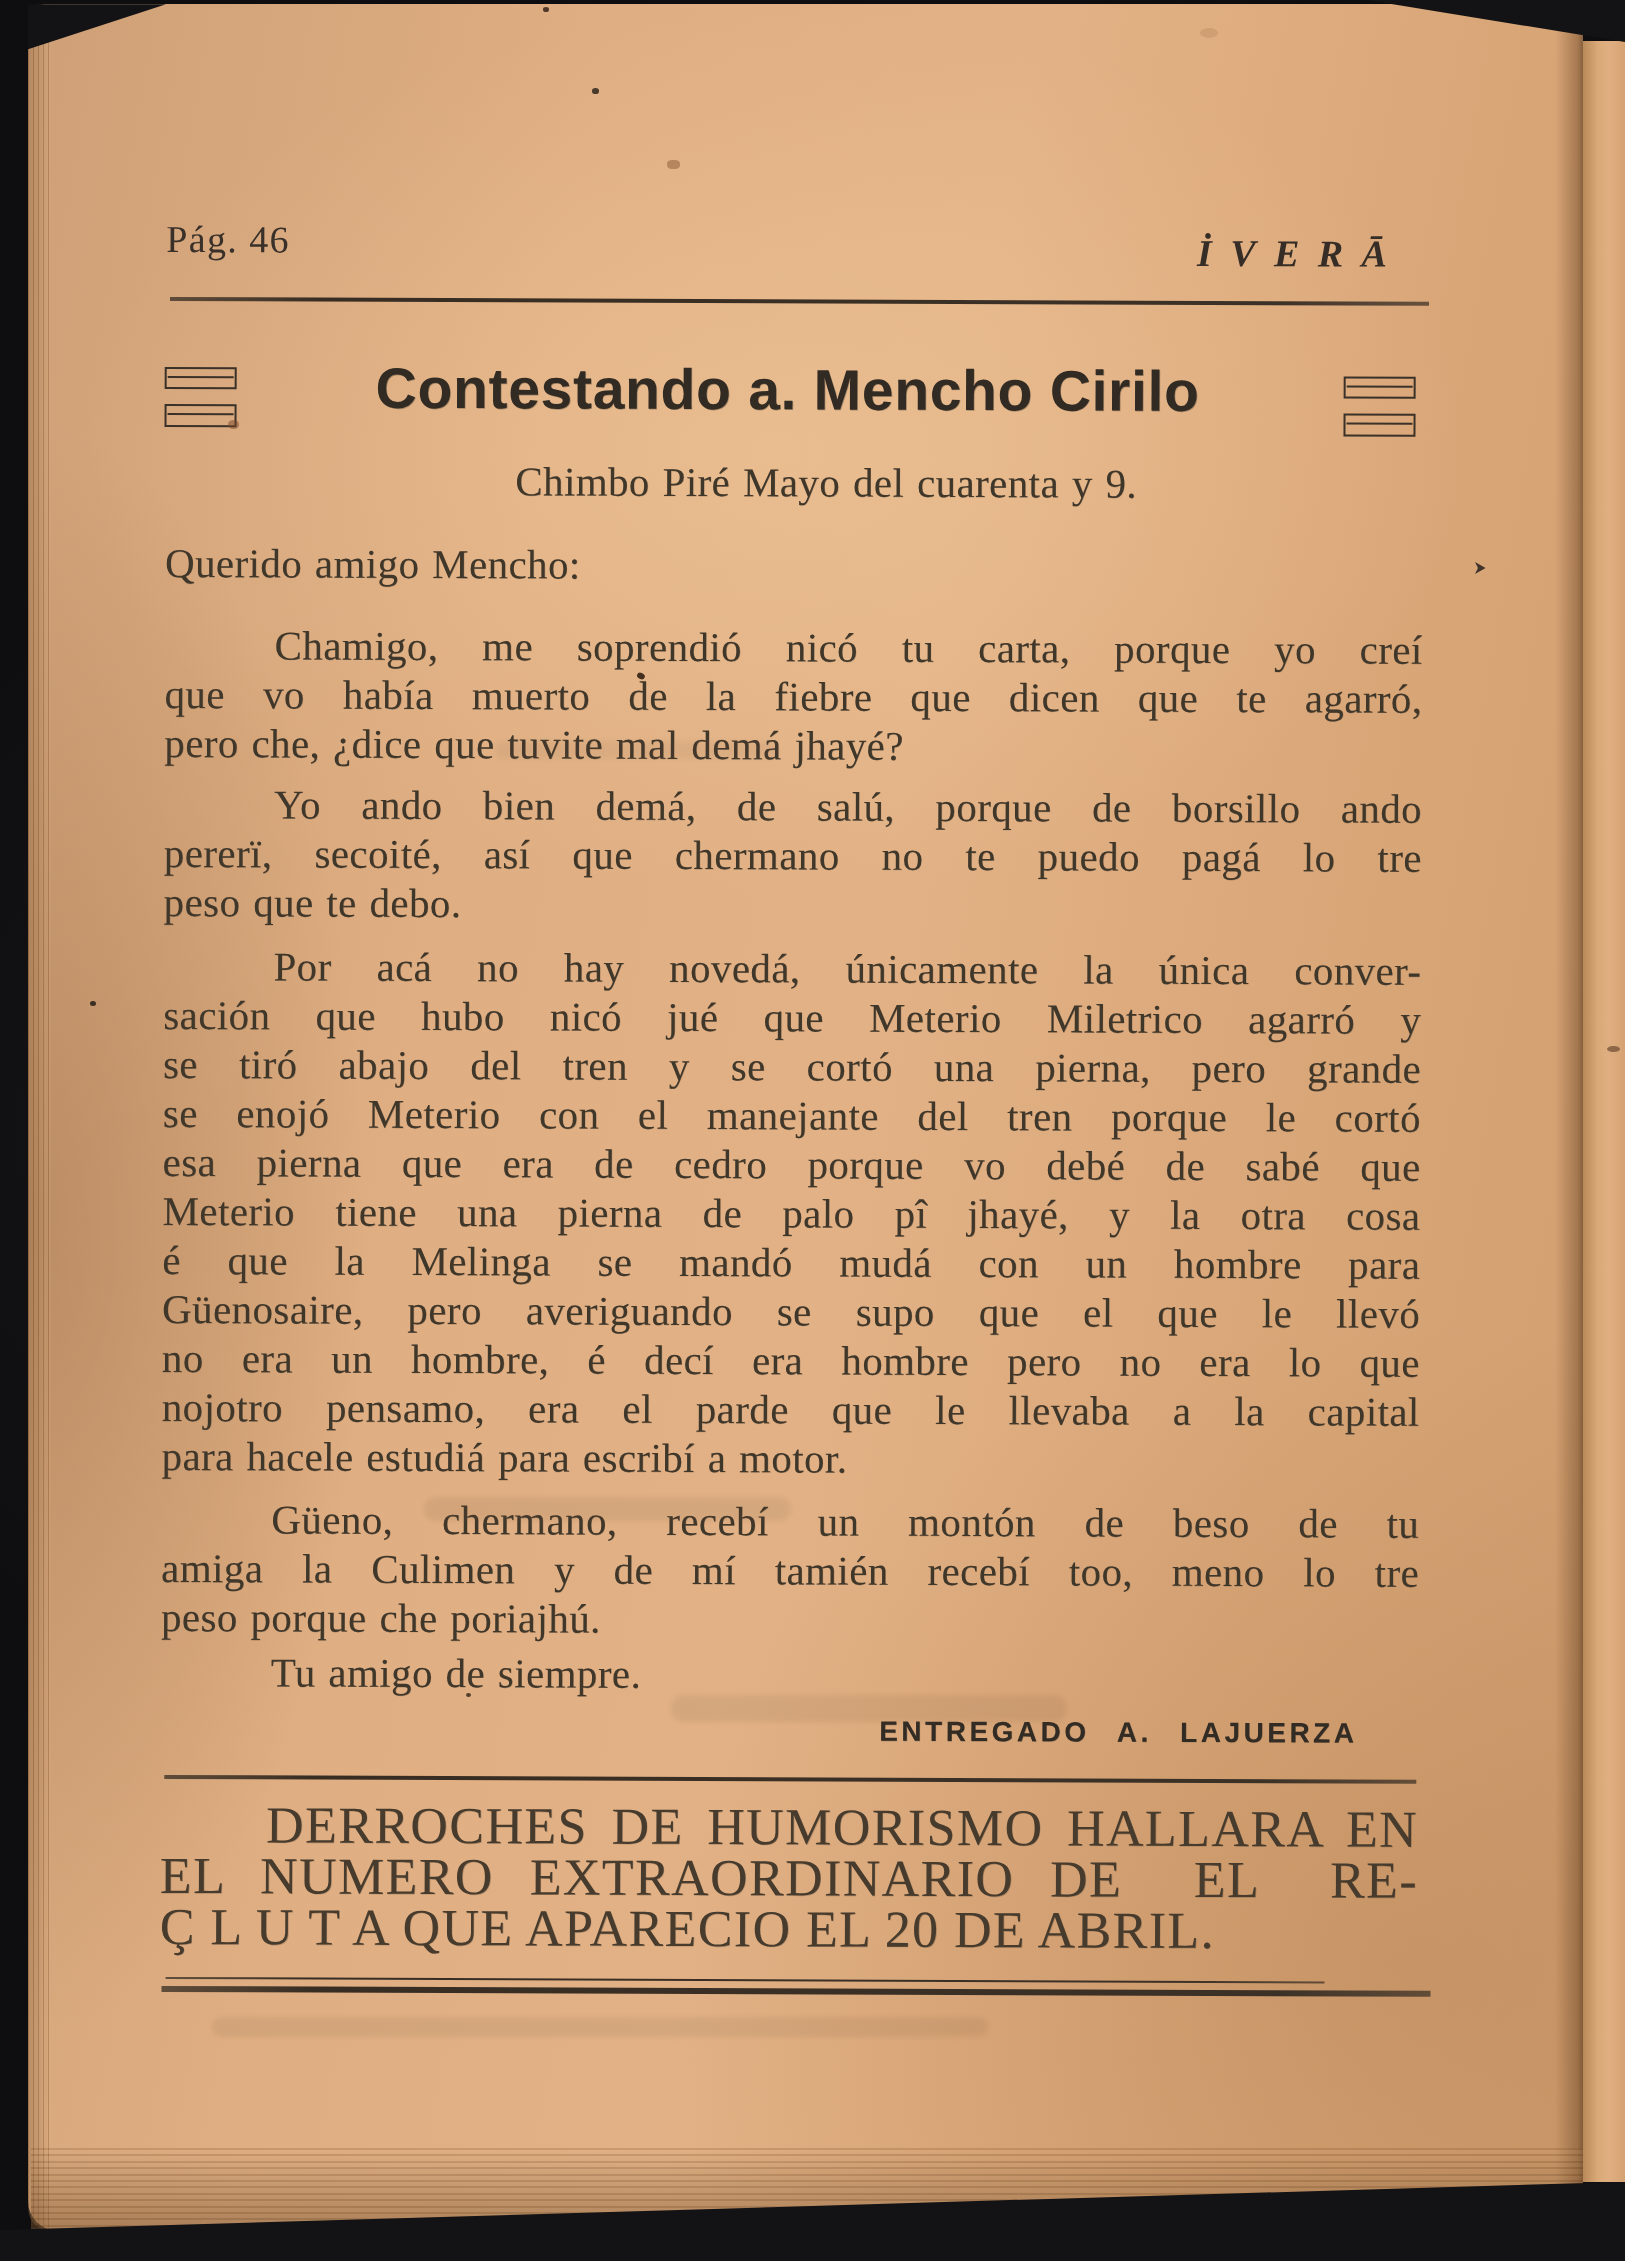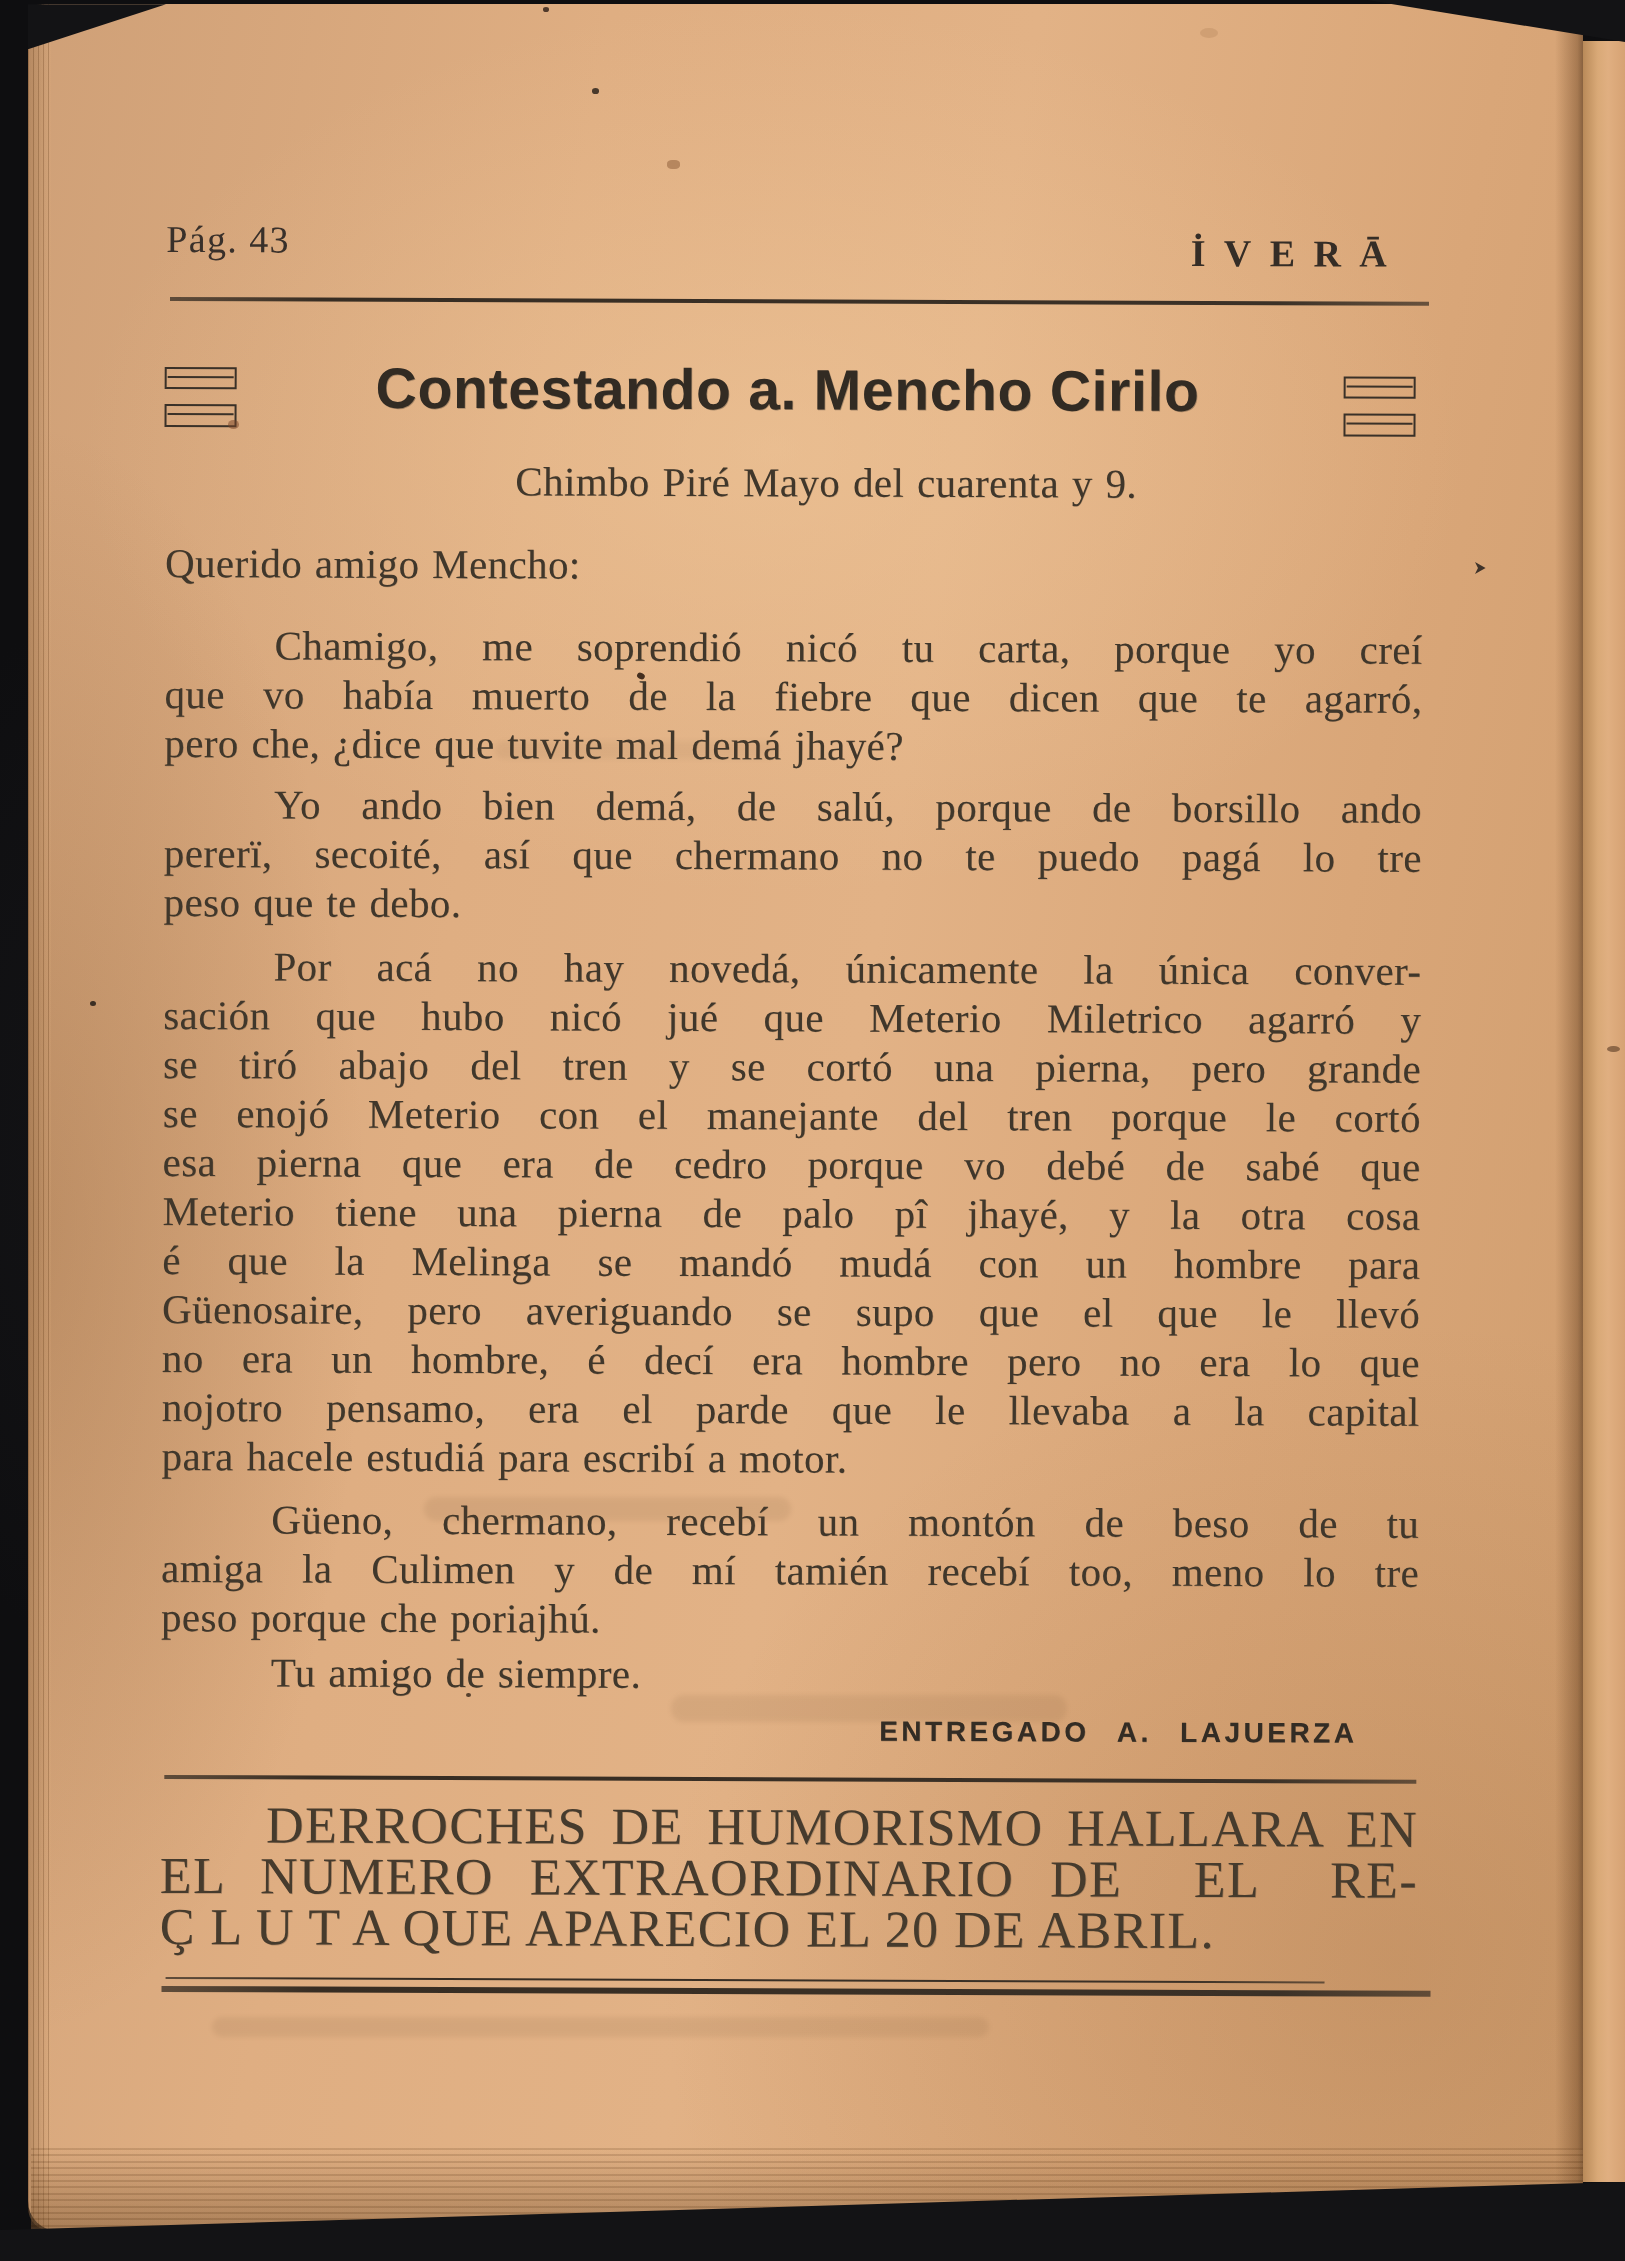--- a/index.html
+++ b/index.html
@@ -31,21 +31,21 @@
   .wedge-tl{left:28px;top:4.2px;width:138px;height:45px;clip-path:polygon(0 0,100% 0,0 100%);}
   .wedge-tr{left:1367px;top:0;width:258px;height:42px;clip-path:polygon(0 0,100% 0,100% 100%);}
   .wedge-bottom{left:0;top:2175px;width:1625px;height:86px;
     clip-path:polygon(0 64%, 100% 8%, 100% 100%, 0 100%);}
   
   .content{position:absolute;inset:0;transform:rotate(.22deg);transform-origin:170px 297px;
     color:#3e352a;}
   .pageno{position:absolute;left:166px;top:218px;font-size:38px;line-height:42px;
     color:#39302a;letter-spacing:1.4px;}
   .masthead{position:absolute;right:220px;top:228px;font-size:38px;line-height:42px;
-    font-weight:bold;letter-spacing:18.4px;color:#352d26;}
+    font-style:italic;font-weight:bold;letter-spacing:18.4px;color:#352d26;}
   .rule{position:absolute;background:linear-gradient(90deg, rgba(55,45,35,.75), #372d23 12%, #3b3127 88%, rgba(55,45,35,.7));}
   .rule1{left:170px;top:297px;width:1259px;height:4.2px;}
   .rule2{left:170px;top:1775px;width:1252px;height:4.2px;}
   .rule3a{left:172px;top:1977px;width:1159px;height:2.1px;}
   .rule3b{left:168px;top:1986px;width:1269px;height:5.7px;}
   
   .ornament{position:absolute;width:72px;}
   .orn-left{left:165px;top:367px;}
   .orn-right{left:1344px;top:372px;}
   .orn-box{height:18.4px;border:2.1px solid #3a3128;margin-bottom:15px;position:relative;}
@@ -104,21 +104,21 @@
 
   <div class="page-main">
     <div class="fore-edge"></div>
     <div class="crease-shadow"></div>
   </div>
   <div class="bottom-stack"></div>
   <div class="page-sliver"></div>
 
   <div class="content">
 
-    <div class="pageno">Pág. 43</div>
+    <div class="pageno">Pág. 46</div>
     <div class="masthead">İVERĀ</div>
     <div class="rule rule1"></div>
 
     <div class="ornament orn-left">
       <div class="orn-box"></div>
         <div class="orn-box"></div>
     </div>
     <div class="title">Contestando a. Mencho Cirilo</div>
     <div class="ornament orn-right">
       <div class="orn-box"></div>

